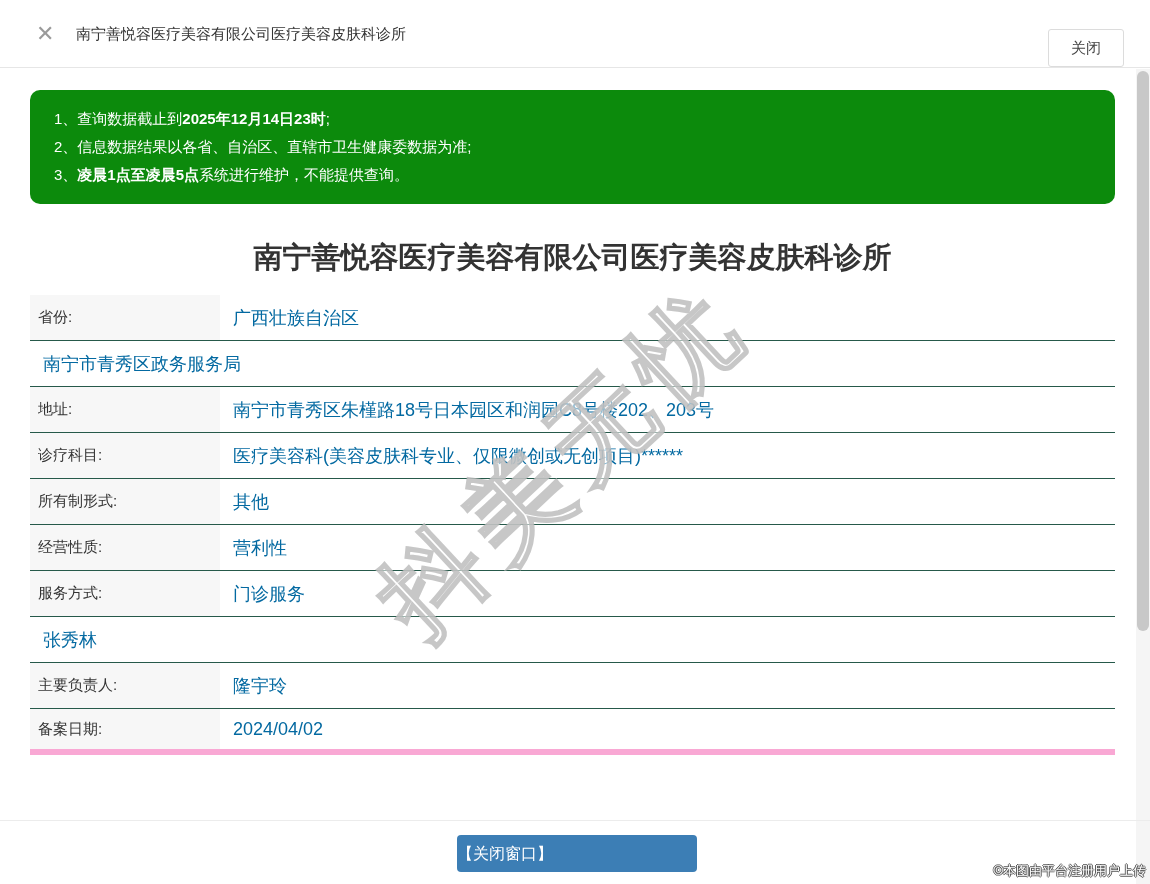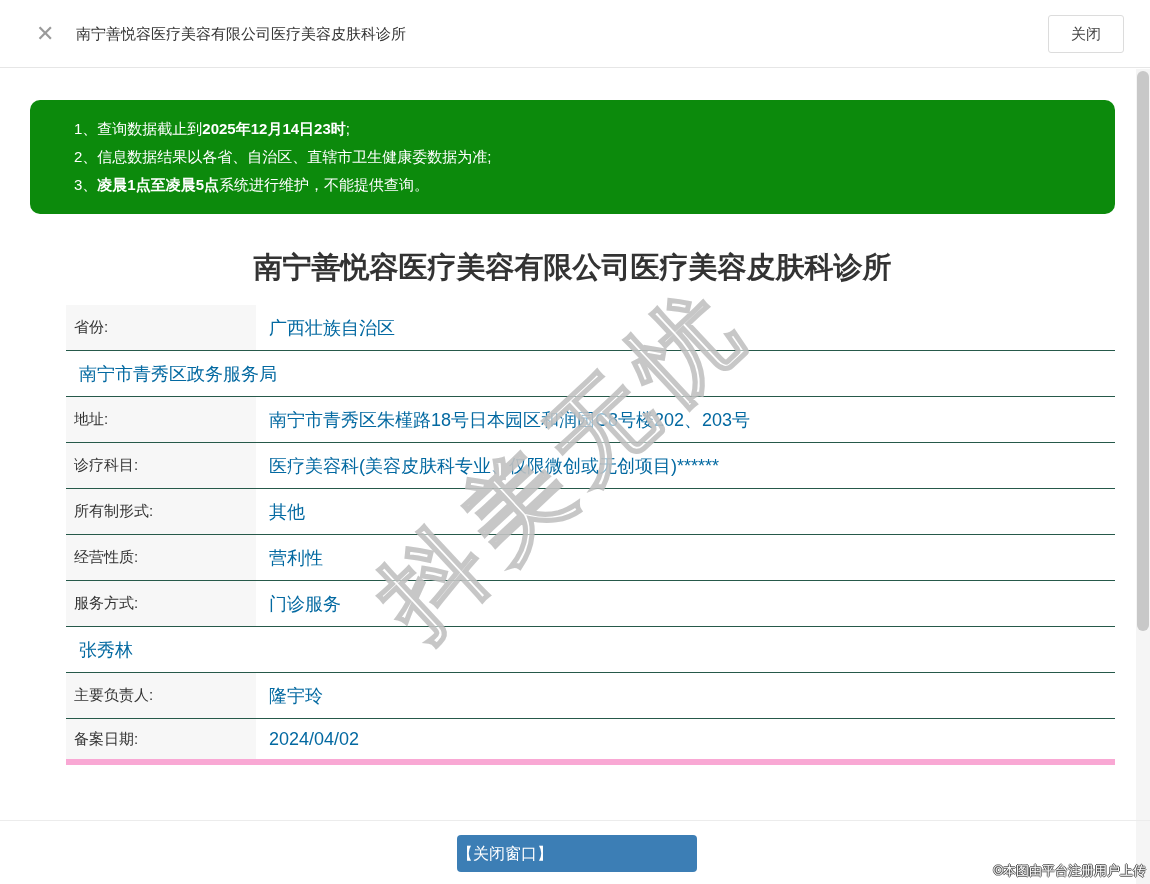--- a/index.html
+++ b/index.html
@@ -5,39 +5,39 @@
   * { margin:0; padding:0; box-sizing:border-box; }
   html,body { width:1150px; height:884px; overflow:hidden; background:#fff;
               font-family:"Liberation Sans","DejaVu Sans",sans-serif; color:#333; }
 
   
   .topbar { position:absolute; left:0; top:0; width:1150px; height:68px;
             background:#fff; border-bottom:1px solid #e6e6e6; }
   .close-x { position:absolute; left:36px; top:22px; font-size:22px; color:#9a9a9a;
              cursor:pointer; line-height:24px; }
   .topbar-title { position:absolute; left:76px; top:25px; font-size:15px; color:#333; }
-  .close-btn { position:absolute; right:26px; top:15px; width:76px; height:38px;
+  .close-btn { position:absolute; right:26px; top:29px; width:76px; height:38px;
                background:#fff; border:1px solid #dcdcdc; border-radius:3px;
                font-size:15px; color:#444; text-align:center; line-height:36px; cursor:pointer; }
 
   
   .scrollbar { position:absolute; right:0; top:69px; width:14px; height:815px; background:#f5f5f5; }
   .scroll-thumb { position:absolute; left:1px; top:2px; width:12px; height:560px;
                   background:#c8c8c8; border-radius:6px; }
 
   
   .content { position:absolute; left:30px; top:69px; width:1085px; }
 
-  .notice { margin-top:31px; background:#0c8a0c; border-radius:10px; color:#fff;
-            padding:15px 20px 15px 44px; font-size:15px; line-height:28px; }
+  .notice { margin-top:21px; background:#0c8a0c; border-radius:10px; color:#fff;
+            padding:15px 20px 15px 24px; font-size:15px; line-height:28px; }
   .notice .ln b { font-weight:bold; }
 
   .main-title { margin-top:34px; text-align:center; font-size:29px; font-weight:bold; color:#333; }
 
-  .info-table { margin-top:17px;margin-left:36px; }
+  .info-table { margin-top:17px; }
   .row { display:flex; align-items:stretch; height:46px; border-bottom:1px solid #26594a; }
   .row:last-child { border-bottom:6px solid #f9a8d4; }
   .row .lbl { width:190px; background:#f7f7f7; font-size:15px; color:#333;
               display:flex; align-items:center; padding-left:8px; }
   .row .val { flex:1; font-size:18px; color:#0369a1; display:flex; align-items:center;
               padding-left:13px; }
 
   
   .footer-sep { position:absolute; left:0; top:820px; width:1150px; height:1px; background:#ececec; }
   .close-window-btn { position:absolute; left:457px; top:835px; width:240px; height:37px;

